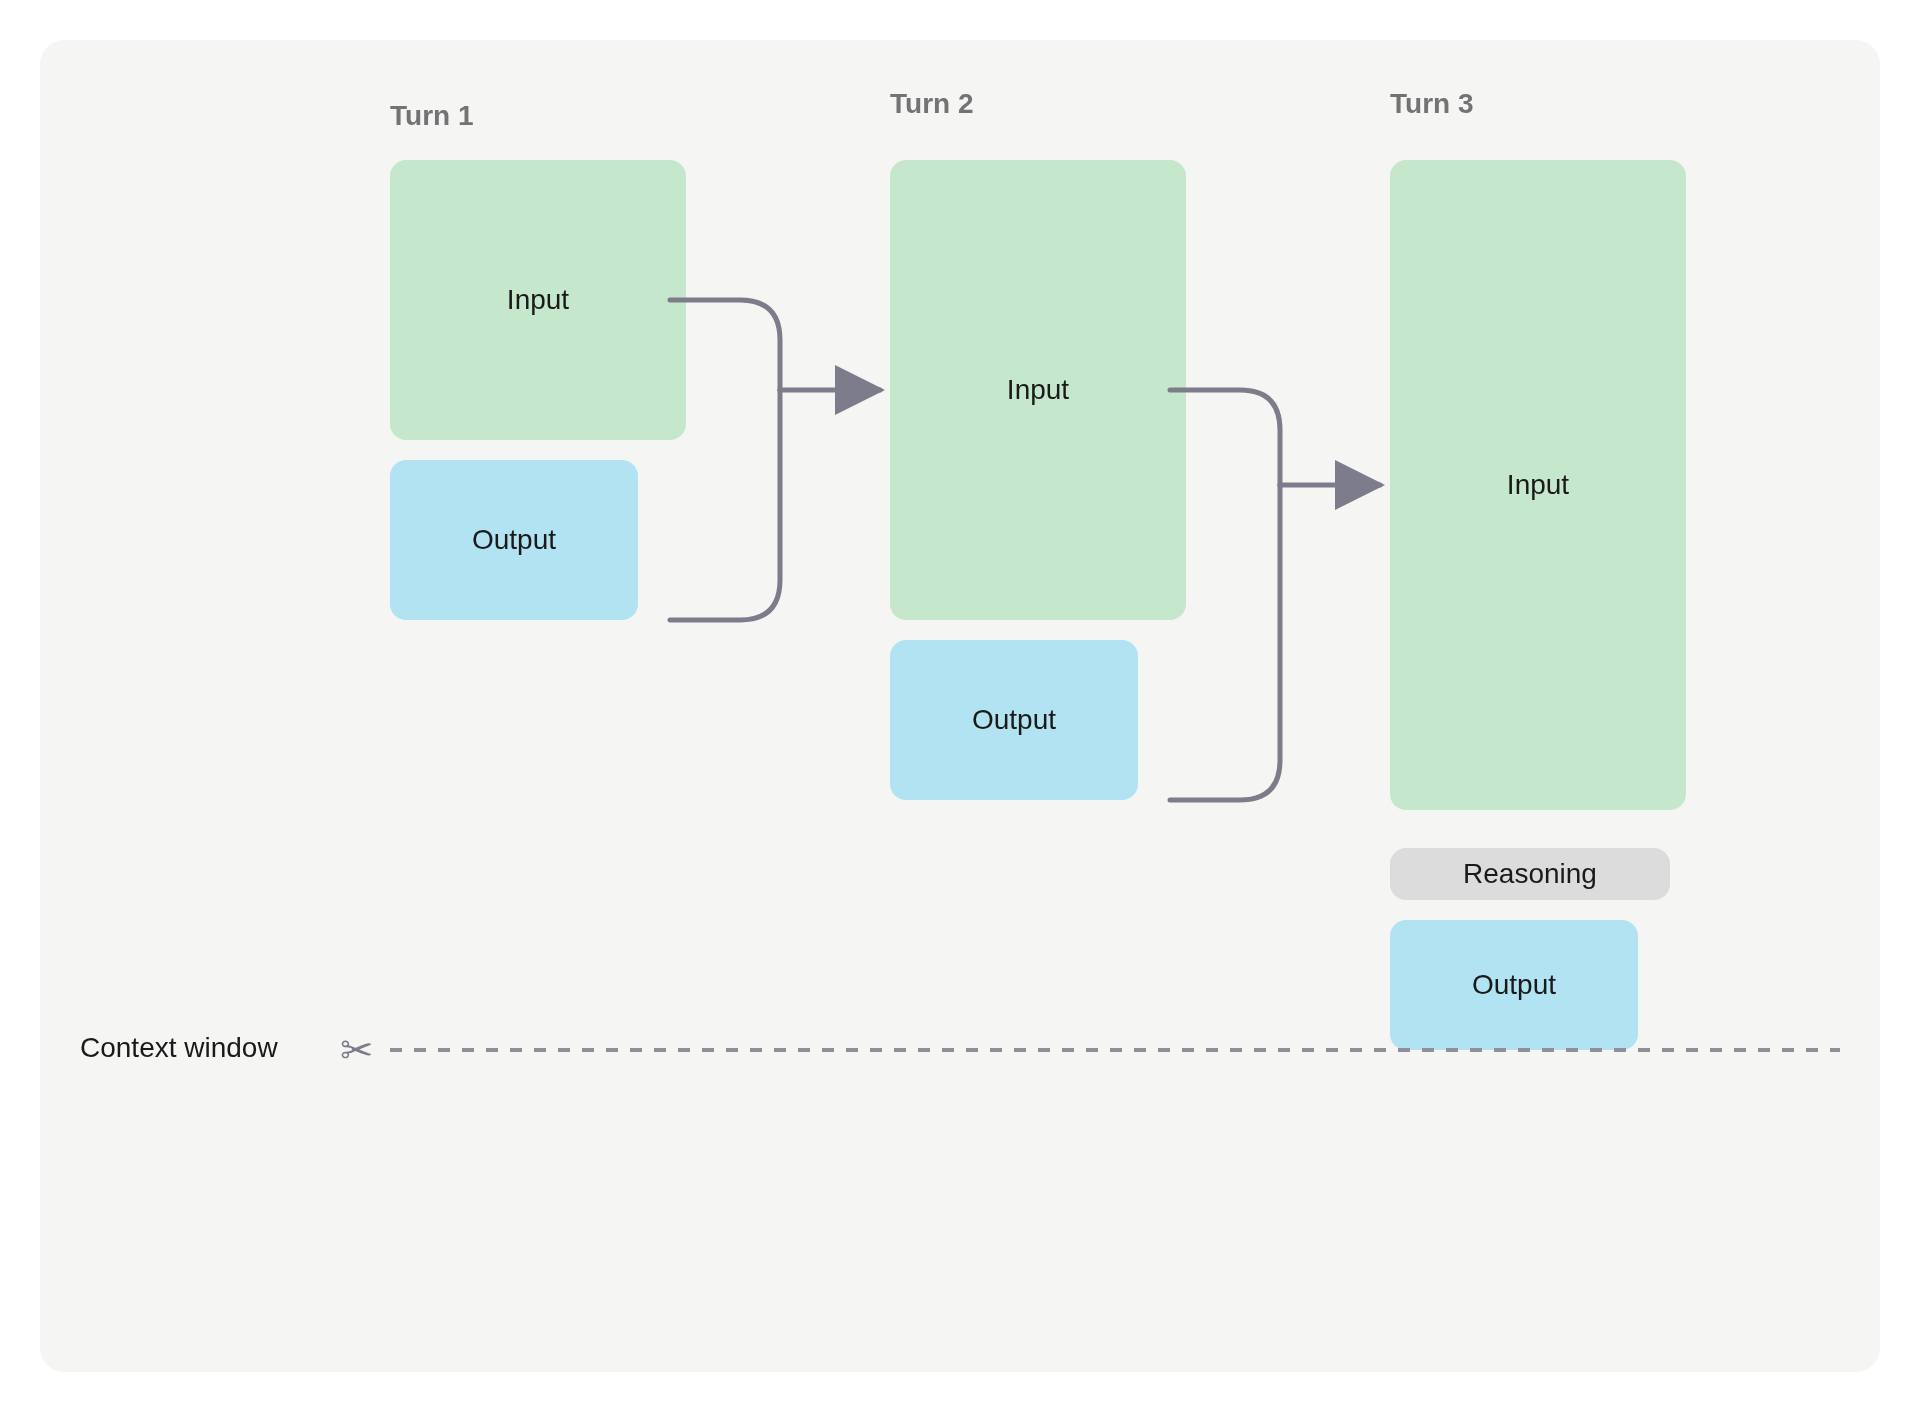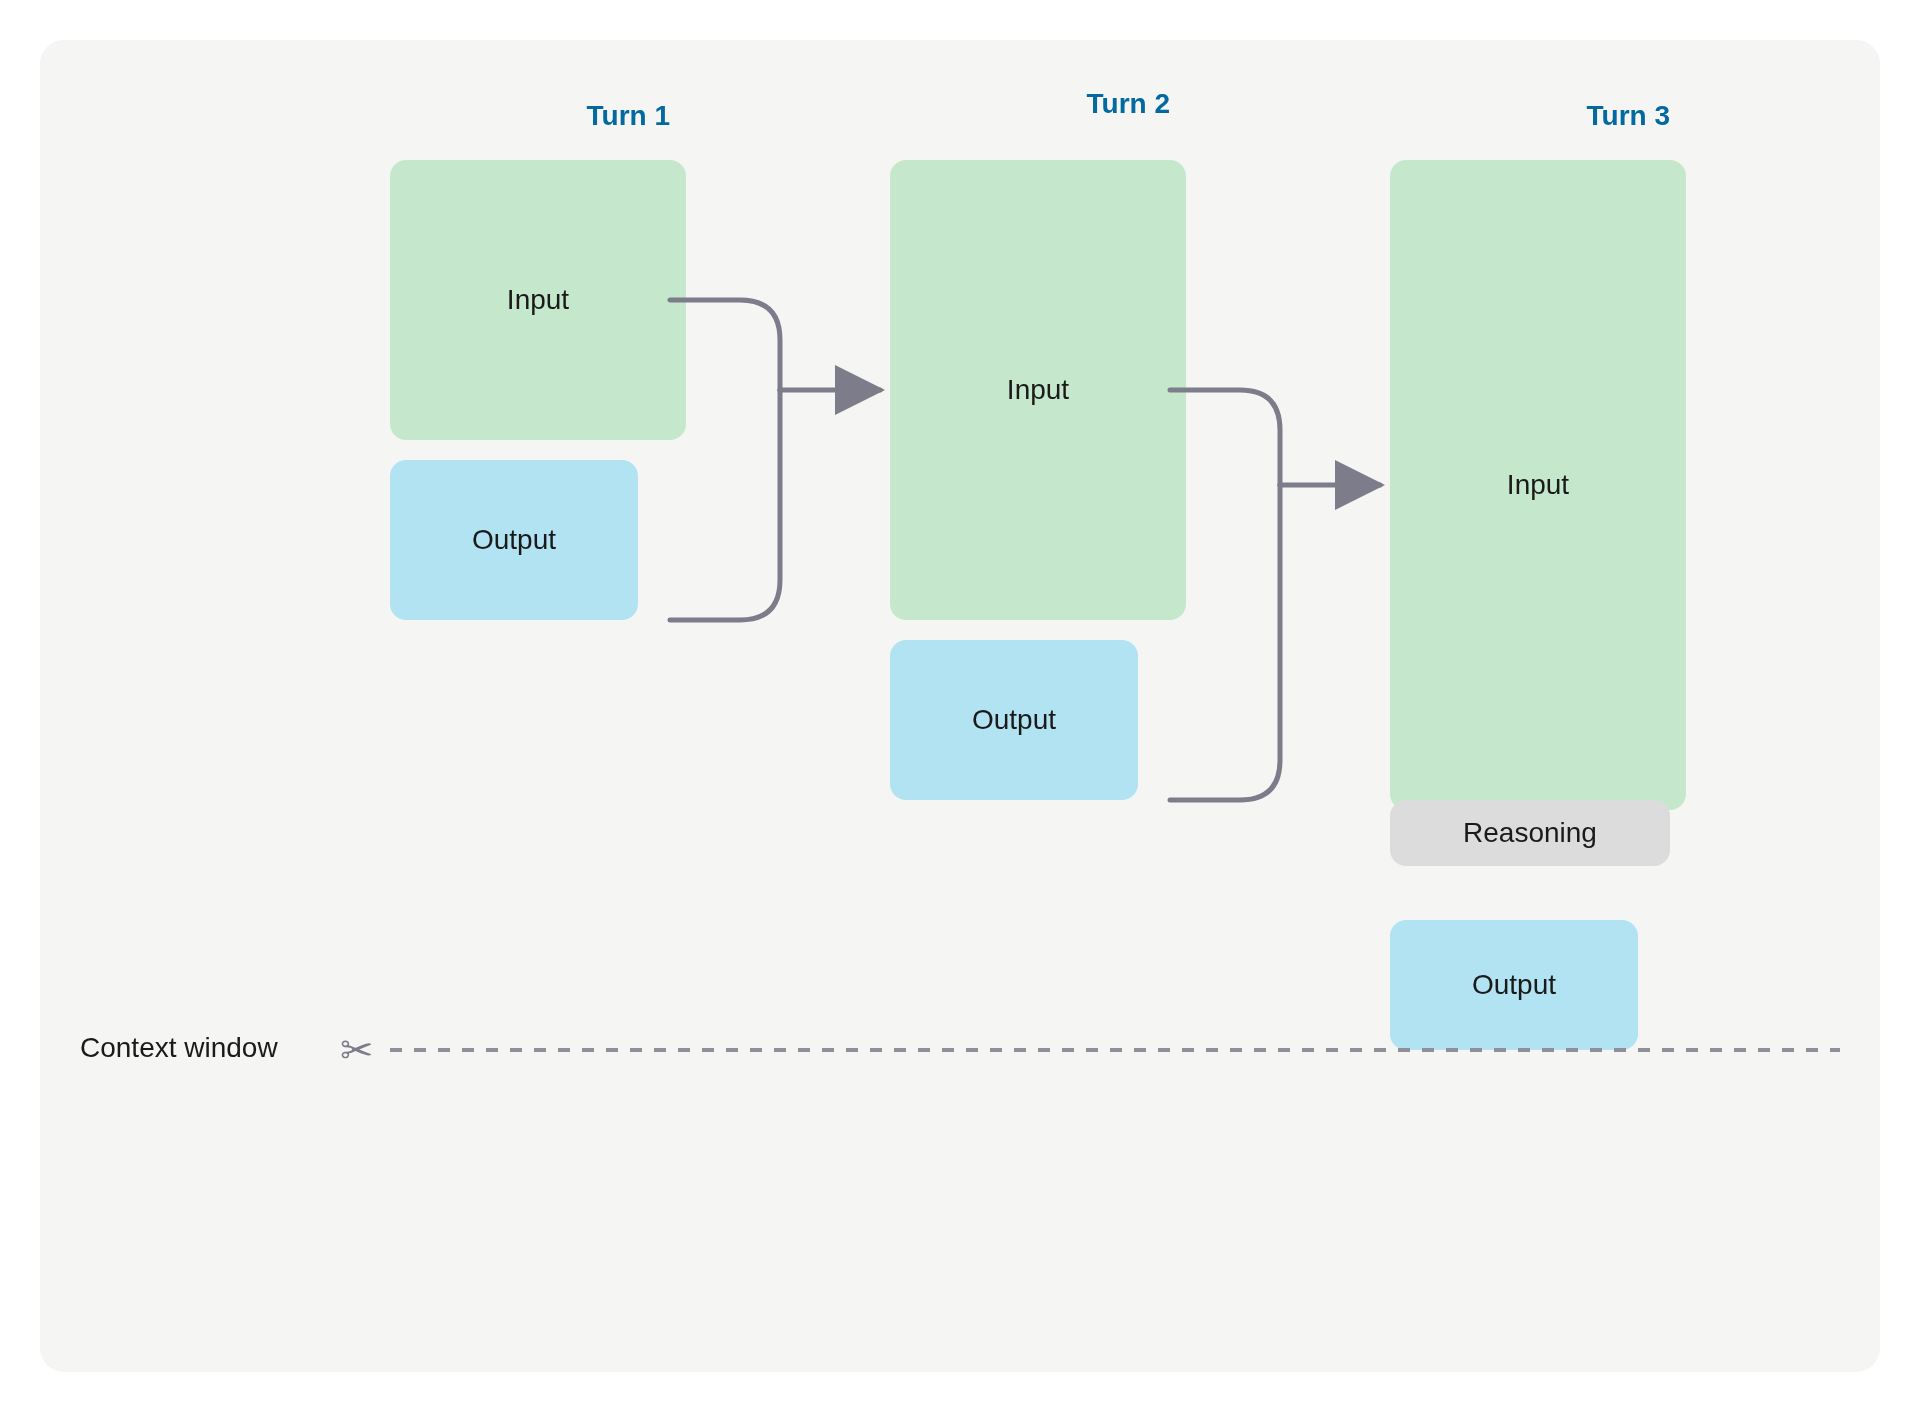--- a/index.html
+++ b/index.html
@@ -15,22 +15,22 @@
     width: 1840px;
     height: 1332px;
     background: #f5f5f4;
     border-radius: 24px;
     overflow: visible;
   }
   .turn-header {
     position: absolute;
     font-size: 28px;
     font-weight: 600;
-    color: #0369a1;
-    text-align: right;
+    color: #737373;
+    text-align: left;
     width: 280px;
   }
   .block {
     position: absolute;
     border-radius: 16px;
     display: flex;
     align-items: center;
     justify-content: center;
     font-size: 28px;
     font-weight: 400;
@@ -59,30 +59,30 @@
     transform: translateY(-50%);
   }
 </style>
 </head>
 <body>
 
 <div class="canvas">
 
   <div class="turn-header" style="left:350px; top:60px;">Turn 1</div>
   <div class="turn-header" style="left:850px; top:48px;">Turn 2</div>
-  <div class="turn-header" style="left:1350px; top:60px;">Turn 3</div>
+  <div class="turn-header" style="left:1350px; top:48px;">Turn 3</div>
 
   <div class="block input" style="left:350px; top:120px; height:280px;">Input</div>
   <div class="block output" style="left:350px; top:420px; height:160px;">Output</div>
 
   <div class="block input" style="left:850px; top:120px; height:460px;">Input</div>
   <div class="block output" style="left:850px; top:600px; height:160px;">Output</div>
 
   <div class="block input" style="left:1350px; top:120px; height:650px;">Input</div>
-  <div class="block reason" style="left:1350px; top:760px; height:66px;">Reasoning</div>
+  <div class="block reason" style="left:1350px; top:808px; height:52px;">Reasoning</div>
   <div class="block output" style="left:1350px; top:880px; height:130px;">Output</div>
 
   <div class="context-label" style="left:40px; top:992px;">Context window</div>
   <div class="scissors" style="left:300px; top:1010px;">✂</div>
 
   <svg class="svg-layer" viewBox="0 0 1840 1332">
     <defs>
       <marker id="arrowhead" markerWidth="12" markerHeight="12" refX="9" refY="5" orient="auto">
         <path d="M0,0 L10,5 L0,10 Z" fill="#7c7c8a"></path>
       </marker>

